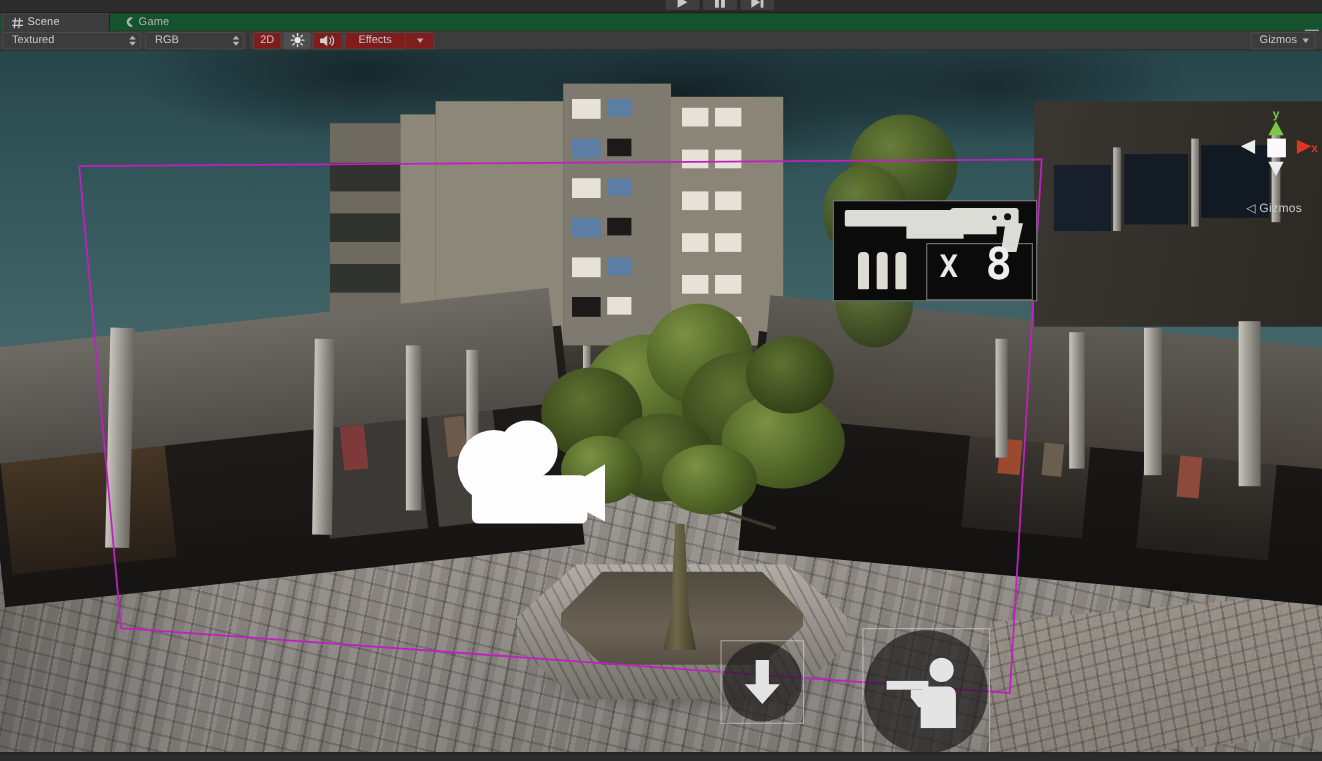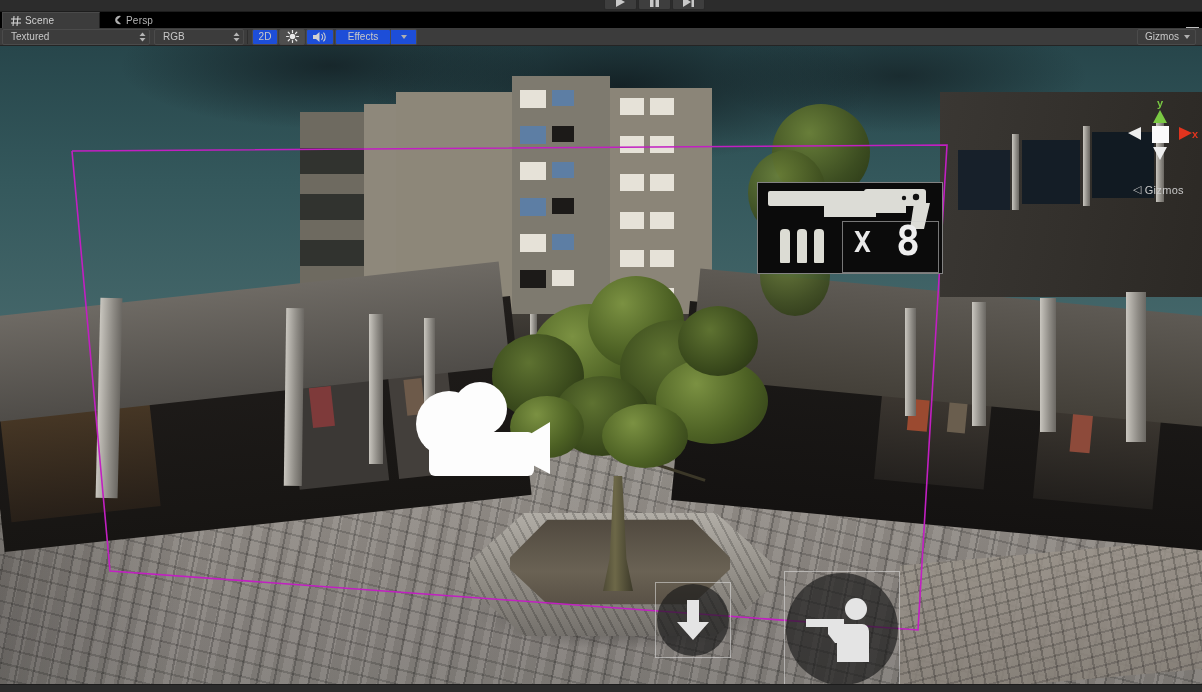--- a/index.html
+++ b/index.html
@@ -23,21 +23,21 @@
     width: 33px; height: 20px; background: #3e3e3e;
     border: 1px solid #2a2a2a; border-radius: 2px;
     display: flex; align-items: flex-end; justify-content: center;
     padding-bottom: 1px;
   }
   .play-btn svg { display:block; }
 
   
   .tabrow {
     position: absolute; left: 0; top: 12px; width: 1202px; height: 16px;
-    background: #000000;
+    background: #14532d;
   }
   .tab {
     position: absolute; top: 0; height: 16px;
     display: flex; align-items: center; gap: 4px;
     padding: 0 10px 0 8px;
     font-size: 10px; color: #b4b4b4; letter-spacing: .2px;
   }
   .tab.active {
     background: #3c3c3c; border-top: 1px solid #4a4a4a;
     border-left: 1px solid #4a4a4a; border-right: 1px solid #222;
@@ -57,28 +57,28 @@
     position: absolute; left: 0; top: 28px; width: 1202px; height: 18px;
     background: #3c3c3c; border-bottom: 1px solid #242424;
     display: flex; align-items: center;
   }
   .tb-dd {
     height: 16px; margin-left: 2px;
     display: flex; align-items: center; justify-content: space-between;
     background: #3c3c3c; border: 1px solid #4b4b4b; border-radius: 2px;
     font-size: 10px; color: #c8c8c8; padding: 0 3px 0 8px;
   }
-  .dd-draw { width: 148px; }
+  .dd-draw { width: 126px; }
   .dd-rgb  { width: 90px; margin-left: 4px; }
   .tb-sep { width: 1px; height: 14px; background: #2d2d2d; margin: 0 3px; }
   .tb-btn {
     height: 16px; min-width: 26px; padding: 0 5px;
     display: flex; align-items: center; justify-content: center;
     font-size: 10px; color: #c8c8c8;
-    background: #1d4ed8; border: 1px solid #4b4b4b; border-radius: 2px;
+    background: #7f1d1d; border: 1px solid #4b4b4b; border-radius: 2px;
     margin-left: 1px;
   }
   .tb-btn.on { background: #4e4e4e; }
   .tb-effects { min-width: 56px; }
   .tb-caret { width: 14px; border-left: 0; border-radius: 0 2px 2px 0;
               margin-left: 0; padding: 0; }
   .tb-right { margin-left: auto; display: flex; align-items: center; gap: 3px; padding-right: 6px; }
   .gizmos-btn {
     height: 16px; padding: 0 5px 0 7px; display: flex; align-items: center; gap: 5px;
     font-size: 10px; color: #c8c8c8; background: #3c3c3c;
@@ -330,21 +330,21 @@
           <line x1="0" y1="3" x2="10" y2="3"></line>
             <line x1="0" y1="7" x2="10" y2="7"></line>
         </g>
       </svg>
       <span>Scene</span>
     </div>
     <div class="tab tab-game">
       <svg class="tab-ico" viewBox="0 0 10 10">
         <path d="M9 1 A4.3 4.3 0 1 0 9 9 L5 5 Z" fill="#b0b0b0"></path>
       </svg>
-      <span>Persp</span>
+      <span>Game</span>
     </div>
     <div class="winmenu">
       <div class="caret-tri"></div>
       <svg width="13" height="10" viewBox="0 0 13 10">
         <rect x="0" y="1" width="13" height="1.6" fill="#bfbfbf"></rect>
         <rect x="0" y="4.2" width="13" height="1.6" fill="#bfbfbf"></rect>
         <rect x="0" y="7.4" width="13" height="1.6" fill="#bfbfbf"></rect>
       </svg>
     </div>
   </div>

